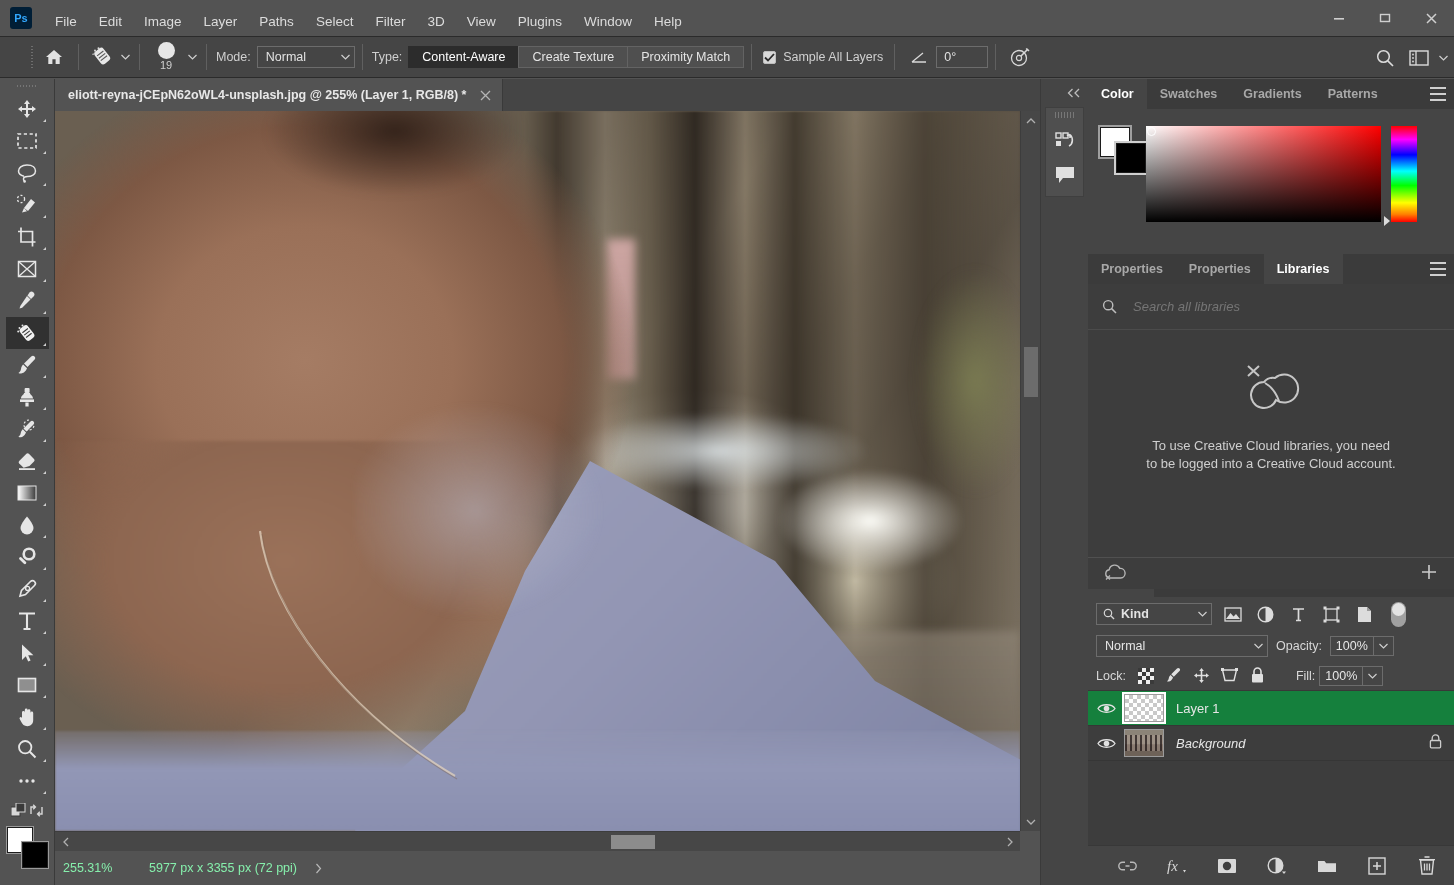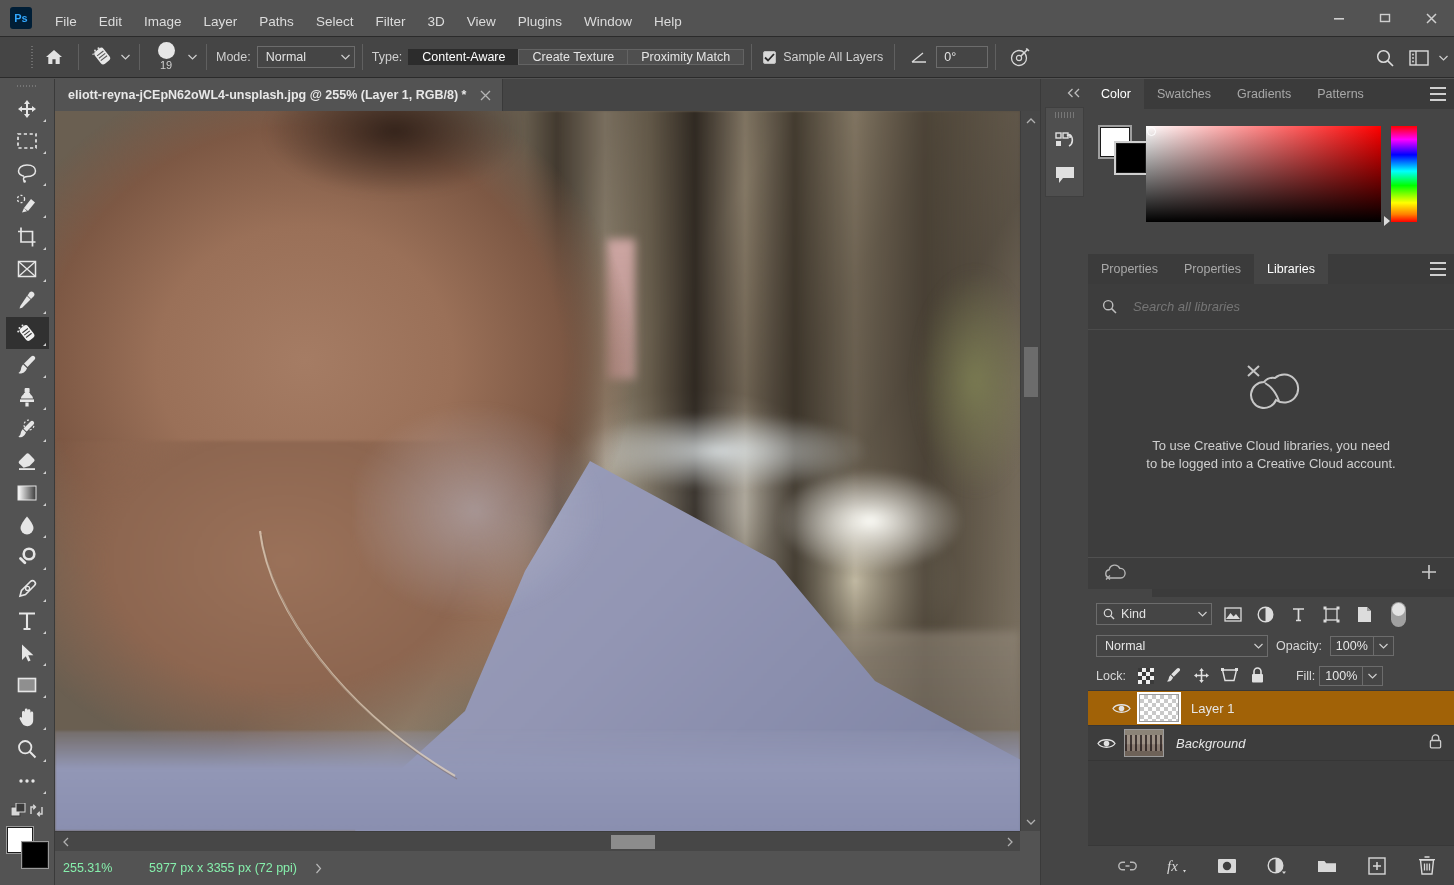--- a/index.html
+++ b/index.html
@@ -55,21 +55,21 @@
   .brush-num { font-size:11px; color:#cfcfcf; margin-top:1px; line-height:10px; }
   .caret { width:14px; display:flex; align-items:center; justify-content:center; }
   .lbl { font-size:12.5px; color:#d0d0d0; margin:0 6px 0 2px; white-space:nowrap; }
   .select {
     height:22px; background:#454545; border:1px solid #6c6c6c; color:#e2e2e2;
     display:flex; align-items:center; padding:0 4px 0 8px; font-size:12.5px; gap:10px;
   }
   .select .txt { flex:1; white-space:nowrap; }
   .seg { display:flex; }
   .seg .sbtn {
-    height:16px; padding:0 13px; display:flex; align-items:center; justify-content:center;
+    height:22px; padding:0 13px; display:flex; align-items:center; justify-content:center;
     background:#4f4f4f; border:1px solid #636363; border-right:none; color:#e4e4e4; font-size:12.5px;
     white-space:nowrap;
   }
   .seg .sbtn:last-child { border-right:1px solid #636363; }
   .seg .sbtn.active { background:#2c2c2c; border-color:#2c2c2c; color:#fff; }
   .chk { display:flex; align-items:center; gap:7px; margin:0 4px; }
   .chkbox {
     width:13px; height:13px; background:#d8d8d8; border:1px solid #bdbdbd; border-radius:2px;
     display:flex; align-items:center; justify-content:center;
   }
@@ -155,21 +155,21 @@
     display:flex; flex-direction:column; align-items:center; gap:8px;
   }
   .rail-grip { width:20px; height:6px; background-image:repeating-linear-gradient(to right,#777 0 1px,transparent 1px 3px); margin-bottom:2px; }
   .rail-ico { width:30px; height:26px; display:flex; align-items:center; justify-content:center; }
 
   .dock { position:absolute; right:0; top:79px; width:366px; bottom:0; background:#454545; }
 
   .ptabs { display:flex; align-items:flex-end; height:30px; background:#3b3b3b; position:relative; }
   .ptab {
     height:30px; display:flex; align-items:center; padding:0 13px; font-size:12.5px;
-    color:#a8a8a8; font-weight:normal; white-space:nowrap; background:#3b3b3b;
+    color:#a8a8a8; font-weight:bold; white-space:nowrap; background:#3b3b3b;
   }
   .ptab.active { background:#454545; color:#ffffff; }
   .pmenu { position:absolute; right:8px; top:8px; width:16px; height:14px; display:flex; flex-direction:column; justify-content:space-between; }
   .pmenu i { height:2px; background:#cfcfcf; display:block; }
 
   
   .colorpanel { background:#454545; height:145px; position:relative; }
   .cp-swatches { position:absolute; left:12px; top:18px; width:46px; height:46px; }
   .cpsw-fg { position:absolute; left:0; top:0; width:30px; height:30px; background:#fff; border:1px solid #1c1c1c; box-shadow:0 0 0 2px #9f9f9f; }
   .cpsw-bg { position:absolute; left:16px; top:16px; width:30px; height:30px; background:#000; border:1px solid #1c1c1c; box-shadow:0 0 0 2px #cfcfcf; }
@@ -196,21 +196,21 @@
   .libempty { text-align:center; padding-top:30px; }
   .libmsg { font-size:13px; color:#cfcfcf; line-height:18px; width:250px; margin:16px auto 0; }
   .libfoot {
     position:absolute; left:0; right:0; bottom:0; height:32px; background:#3d3d3d;
     border-top:1px solid #505050; display:flex; align-items:center; justify-content:space-between;
     padding:0 16px;
   }
 
   
   .layerspanel { position:absolute; left:0; right:0; bottom:0; top:518px; background:#454545; }
-  .lp-filter { height:34px; display:flex; align-items:center; padding:0 8px; gap:8px; }
+  .lp-filter { height:34px; display:flex; align-items:center; padding:0 8px; gap:8px;font-weight:bold; }
   .kind-sel {
     width:116px; height:22px; background:#454545; border:1px solid #6c6c6c;
     display:flex; align-items:center; gap:6px; padding:0 4px 0 6px; font-size:12.5px; color:#e2e2e2;
   }
   .kind-sel .txt { flex:1; }
   .fico { width:25px; height:24px; display:flex; align-items:center; justify-content:center; }
   .toggle-pill { width:15px; height:25px; border-radius:8px; background:#a0a0a0; position:relative; margin-left:6px; }
   .toggle-pill::after { content:""; position:absolute; left:1px; top:1px; width:13px; height:13px; border-radius:50%; background:#e3e3e3; }
 
   .lp-blend { height:30px; display:flex; align-items:center; padding:0 8px; gap:8px; }
@@ -222,21 +222,21 @@
 
   .lp-lock { height:30px; display:flex; align-items:center; padding:0 8px; gap:4px; border-bottom:1px solid #383838; }
   .lock-lbl { font-size:12.5px; color:#d8d8d8; margin-right:4px; }
   .lico { width:24px; height:24px; display:flex; align-items:center; justify-content:center; }
 
   .layerlist { position:absolute; left:0; right:0; top:94px; bottom:40px; background:#3d3d3d; }
   .layerrow {
     height:35px; display:flex; align-items:center; border-bottom:1px solid #363636;
     background:#3d3d3d; padding-right:12px;
   }
-  .layerrow.selected { background:#a16207;padding-left:15px; }
+  .layerrow.selected { background:#15803d; }
   .eye { width:36px; display:flex; align-items:center; justify-content:center; }
   .thumb {
     width:40px; height:28px; margin-right:12px; border:1px solid #9b9b9b; flex:none;
     background-color:#fff;
   }
   .thumb.transparent {
     background-image:
       linear-gradient(45deg,#c9c9c9 25%,transparent 25%,transparent 75%,#c9c9c9 75%),
       linear-gradient(45deg,#c9c9c9 25%,transparent 25%,transparent 75%,#c9c9c9 75%);
     background-size:8px 8px; background-position:0 0,4px 4px; background-color:#fff;

